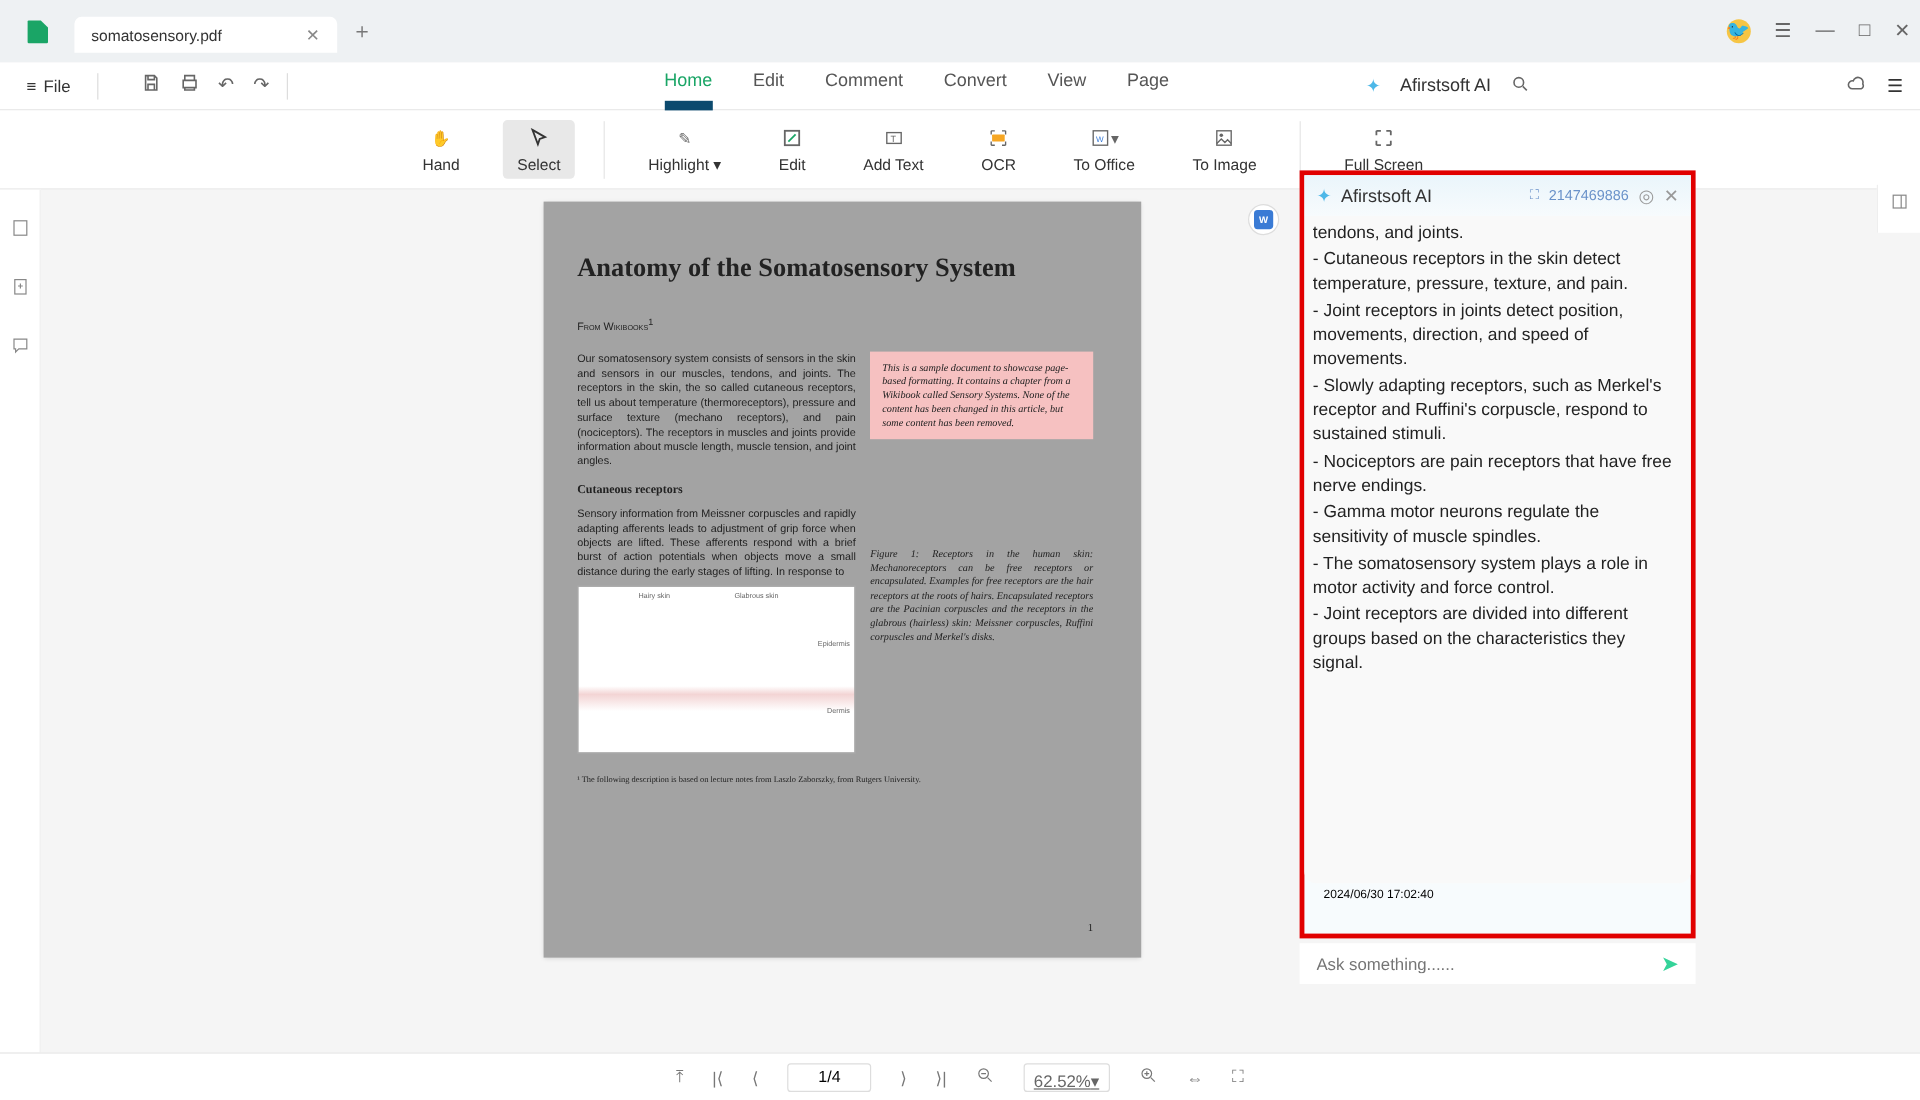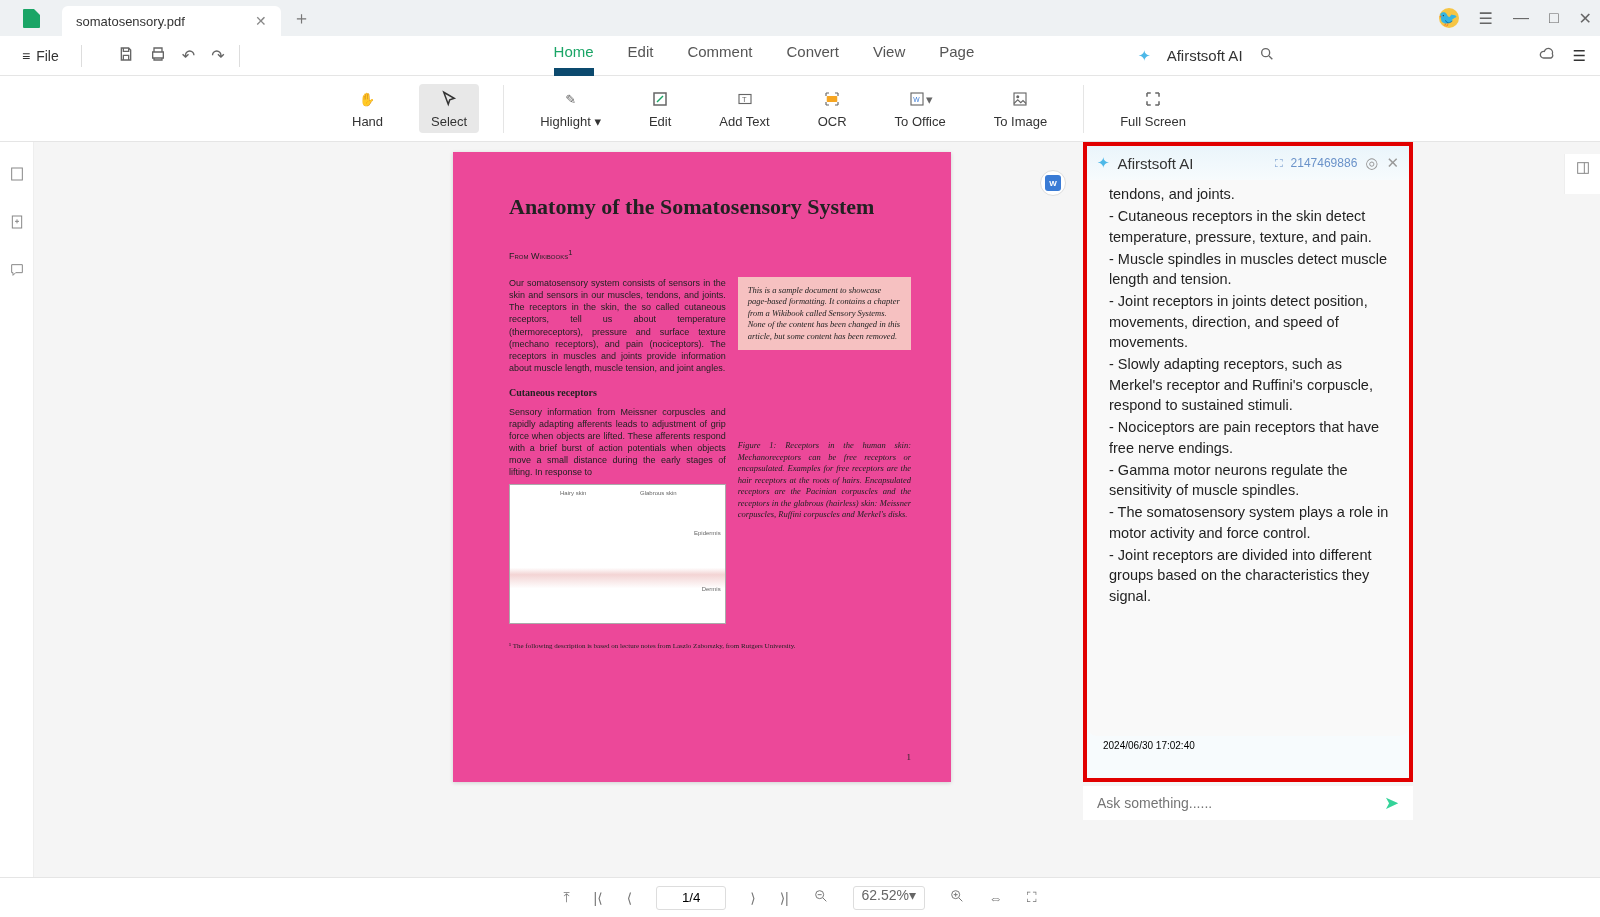--- a/index.html
+++ b/index.html
@@ -1,19 +1,19 @@
 <!DOCTYPE html>
 <html><head>
 <meta charset="utf-8">
 <style>
 * { margin: 0; padding: 0; box-sizing: border-box; font-family: 'Segoe UI', Arial, sans-serif; }
 body { background: #f0f0f0; width: 1600px; height: 917px; overflow: hidden; position: relative; }
 
 
-.title-bar { height: 36px; background: #eef1f3; display: flex; align-items: center; padding: 0 8px; }
+.title-bar { height: 52px; background: #eef1f3; display: flex; align-items: center; padding: 0 8px; }
 .app-logo { width: 24px; height: 24px; margin-left: 12px; margin-right: 18px; }
 .tab { background: #fff; height: 30px; margin-top: 6px; display: flex; align-items: center; padding: 0 14px; border-radius: 6px 6px 0 0; gap: 70px; font-size: 13px; color: #333; }
 .tab-close { color: #888; cursor: pointer; font-size: 14px; }
 .new-tab { margin-left: 12px; color: #777; font-size: 18px; cursor: pointer; }
 .title-spacer { flex: 1; }
 .title-right { display: flex; align-items: center; gap: 20px; color: #666; }
 .yellow-circle { width: 20px; height: 20px; border-radius: 50%; background: #f6c544; display: flex; align-items: center; justify-content: center; }
 
 
 .menu-bar { height: 40px; background: #fff; display: flex; align-items: center; padding: 0 14px; border-bottom: 1px solid #e5e5e5; }
@@ -30,53 +30,53 @@
 .toolbar { height: 66px; background: #fff; display: flex; align-items: center; justify-content: flex-start; padding: 0 20px 0 340px; border-bottom: 1px solid #e5e5e5; gap: 24px; }
 .tool { display: flex; flex-direction: column; align-items: center; gap: 4px; font-size: 13px; color: #333; cursor: pointer; padding: 4px 12px; border-radius: 4px; }
 .tool.active { background: #e8e8e8; }
 .tool-icon { height: 22px; display: flex; align-items: center; justify-content: center; color: #666; }
 .tool-divider { width: 1px; height: 48px; background: #e5e5e5; }
 
 
 .main { display: flex; height: 775px; }
 .left-sidebar { width: 34px; background: #fff; display: flex; flex-direction: column; align-items: center; padding-top: 24px; gap: 28px; color: #888; border-right: 1px solid #eee; }
 .doc-area { flex: 1; background: #f5f5f5; display: flex; justify-content: center; padding: 10px 0; overflow: hidden; position: relative; }
-.page { width: 498px; height: 630px; background: #ec4899; box-shadow: 0 1px 4px rgba(0,0,0,0.15); padding: 42px 40px 24px 56px; font-size: 9px; color: #222; position: relative; margin-left: -230px; }
+.page { width: 498px; height: 630px; background: #a3a3a3; box-shadow: 0 1px 4px rgba(0,0,0,0.15); padding: 42px 40px 24px 28px; font-size: 9px; color: #222; position: relative; margin-left: -230px; }
 .page h1 { font-size: 22px; font-weight: 600; margin-bottom: 28px; font-family: Georgia, serif; }
 .page .src { font-size: 9px; font-variant: small-caps; margin-bottom: 16px; font-family: Georgia, serif; }
 .page-cols { display: flex; gap: 12px; }
 .page-col1 { flex: 1.25; text-align: justify; font-family: Georgia, serif; line-height: 1.35; }
 .page-col2 { flex: 1; }
 .pink-box { background: #f6c1c1; padding: 8px 10px; font-style: italic; font-family: Georgia, serif; line-height: 1.35; font-size: 8.5px; }
 .sub-h { font-weight: bold; margin: 12px 0 6px; font-family: Georgia, serif; font-size: 10px; }
 .fig-caption { font-style: italic; font-family: Georgia, serif; font-size: 8.5px; line-height: 1.35; text-align: justify; margin-top: 6px; }
 .figure-placeholder { width: 100%; height: 140px; border: 1px solid #aaa; margin-top: 6px; background: linear-gradient(#fff 60%, #f3d4d4 65%, #fff 75%); position: relative; font-size: 6px; color: #666; }
 .footnote { font-size: 7px; margin-top: 18px; font-family: Liberation Serif, serif; }
 .page-num { position: absolute; bottom: 20px; right: 40px; font-family: Georgia, serif; font-size: 9px; }
 .convert-badge { position: absolute; top: 170px; left: 1040px; width: 26px; height: 26px; background: #fff; border: 1px solid #ddd; border-radius: 50%; display: flex; align-items: center; justify-content: center; }
 .convert-inner { width: 16px; height: 16px; background: #3a7bd5; border-radius: 3px; display: flex; align-items: center; justify-content: center; color: #fff; font-size: 8px; font-weight: bold; }
 
 
 .ai-panel { position: absolute; top: 142px; left: 1083px; width: 330px; height: 640px; border: 4px solid #e10000; background: #f7fbfd; display: flex; flex-direction: column; }
 .ai-header { display: flex; align-items: center; padding: 8px 10px; gap: 8px; font-size: 15px; color: #333; background: linear-gradient(#eaf5fb, #f7fbfd); }
 .ai-header .spacer { flex: 1; }
 .ai-id { font-size: 12px; color: #6a92c9; }
-.ai-body { flex: 1; overflow: hidden; padding: 4px 14px 8px 22px; font-size: 14.5px; line-height: 1.4; color: #222; background: #f9f9f9; border-radius: 0 0 10px 10px; }
+.ai-body { flex: 1; overflow: hidden; padding: 4px 14px 8px 7px; font-size: 14.5px; line-height: 1.4; color: #222; background: #f9f9f9; border-radius: 0 0 10px 10px; }
 .ai-body p { margin-bottom: 2px; }
 .ai-time { font-size: 10px; color: #000000; padding: 4px 16px 27px; }
 .ai-input-row { position: absolute; top: 786px; left: 1083px; width: 330px; display: flex; align-items: center; padding: 6px 14px; background: #fff; }
 .ai-input { flex: 1; border: none; outline: none; font-size: 14px; color: #999; background: transparent; }
 .send-icon { color: #34d399; font-size: 18px; }
 
 .right-sidebar { position: absolute; top: 154px; right: 0; width: 36px; height: 40px; background: #fff; border-left: 1px solid #eee; display: flex; align-items: flex-start; justify-content: center; padding-top: 6px; color: #888; }
 
 
 .status-bar { position: absolute; bottom: 0; left: 0; right: 0; height: 40px; background: #fff; border-top: 1px solid #e5e5e5; display: flex; align-items: center; justify-content: center; gap: 24px; color: #666; font-size: 14px; }
 .sb-input { width: 70px; text-align: center; border: 1px solid #ddd; height: 24px; border-radius: 3px; background: #fff; }
-.zoom-box { width: 72px; border: 1px solid #ddd; height: 24px; display: flex; align-items: flex-start; justify-content: center; border-radius: 3px; }
+.zoom-box { width: 72px; border: 1px solid #ddd; height: 24px; display: flex; align-items: flex-end; justify-content: center; border-radius: 3px; text-decoration: underline; }
 .sb-icon { cursor: pointer; color: #777; }
 </style>
 </head>
 <body>
 
 <div class="title-bar">
   <svg class="app-logo" viewBox="0 0 24 24">
       <path fill="#1aa566" d="M4 3h10l6 6v12a1 1 0 0 1-1 1H4a1 1 0 0 1-1-1V4a1 1 0 0 1 1-1z"></path>
     </svg>
   <div class="tab">
@@ -259,21 +259,20 @@
     <span>Afirstsoft AI</span>
     <span class="spacer"></span>
     <span style="font-size:11px;color:#6a92c9">⛶</span>
     <span class="ai-id">2147469886</span>
     <span style="color:#999">◎</span>
     <span style="color:#999">✕</span>
   </div>
   <div class="ai-body">
     <p>tendons, and joints.</p>
     <p>- Cutaneous receptors in the skin detect temperature, pressure, texture, and pain.</p>
-    <p>- Muscle spindles in muscles detect muscle length and tension.</p>
     <p>- Joint receptors in joints detect position, movements, direction, and speed of movements.</p>
     <p>- Slowly adapting receptors, such as Merkel's receptor and Ruffini's corpuscle, respond to sustained stimuli.</p>
     <p>- Nociceptors are pain receptors that have free nerve endings.</p>
     <p>- Gamma motor neurons regulate the sensitivity of muscle spindles.</p>
     <p>- The somatosensory system plays a role in motor activity and force control.</p>
     <p>- Joint receptors are divided into different groups based on the characteristics they signal.</p>
   </div>
   <div class="ai-time">2024/06/30 17:02:40</div>
 </div>
 <div class="ai-input-row">

